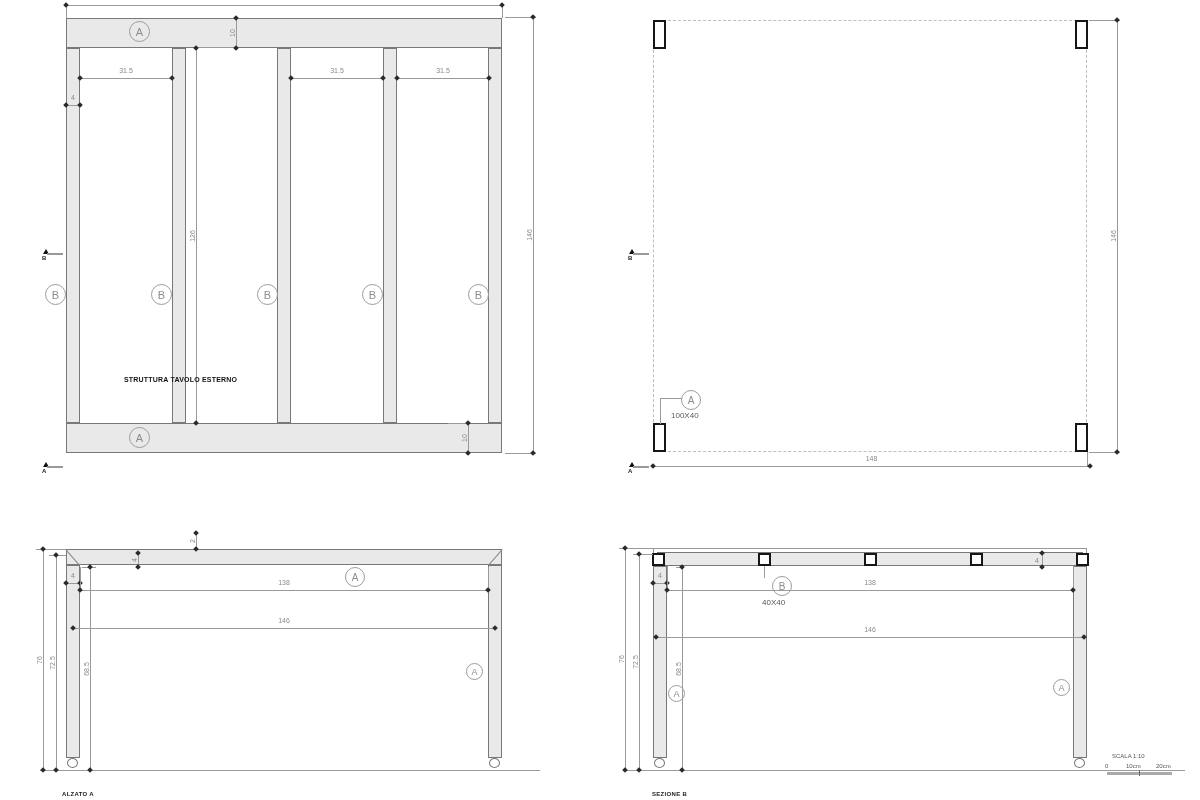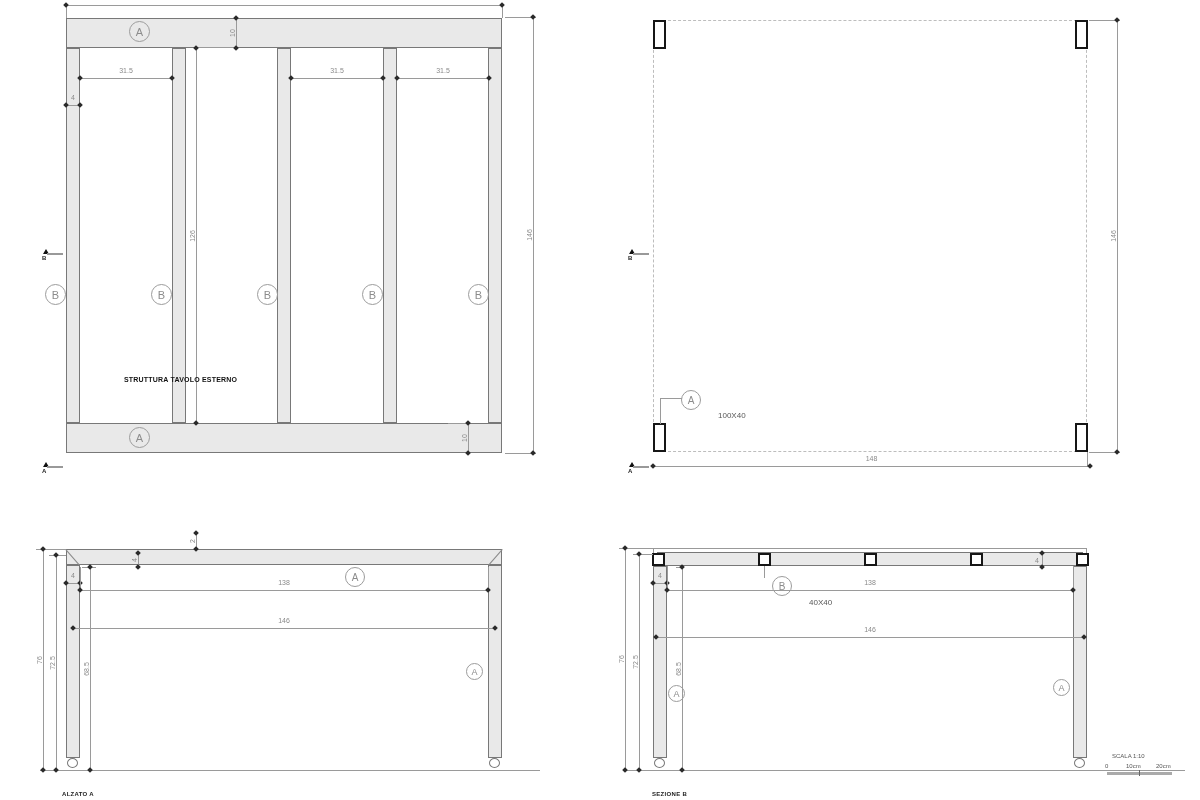--- a/index.html
+++ b/index.html
@@ -36,21 +36,21 @@
   
   .mitre{position:absolute;width:21px;height:1px;background:#8a8a8a;}
   
   .marker{position:absolute;width:24px;height:16px;}
   .marker .tri{position:absolute;left:1px;top:0;width:0;height:0;border-left:3.5px solid transparent;border-right:3.5px solid transparent;border-bottom:5px solid #111;}
   .marker .mline{position:absolute;left:5px;top:4px;width:16px;height:2px;background:#999;}
   .marker .mletter{position:absolute;left:0;top:6px;font-size:6px;font-weight:bold;color:#222;}
   
   .cap{position:absolute;font-size:6px;font-weight:bold;color:#222;letter-spacing:0.3px;}
   .title{position:absolute;font-size:7px;font-weight:bold;color:#111;letter-spacing:0.2px;}
-  .psize{position:absolute;font-size:8px;color:#585858;margin-left:47px;}
+  .psize{position:absolute;font-size:8px;color:#585858;}
   .sctxt{position:absolute;font-size:6px;color:#555;}
 </style>
 </head>
 <body>
 
 <div id="canvas">
 
   <div class="abs" style="left:0;top:0;width:600px;height:520px;">
 
     <div class="bar" style="left:66px;top:18px;width:436px;height:30px;"></div>

